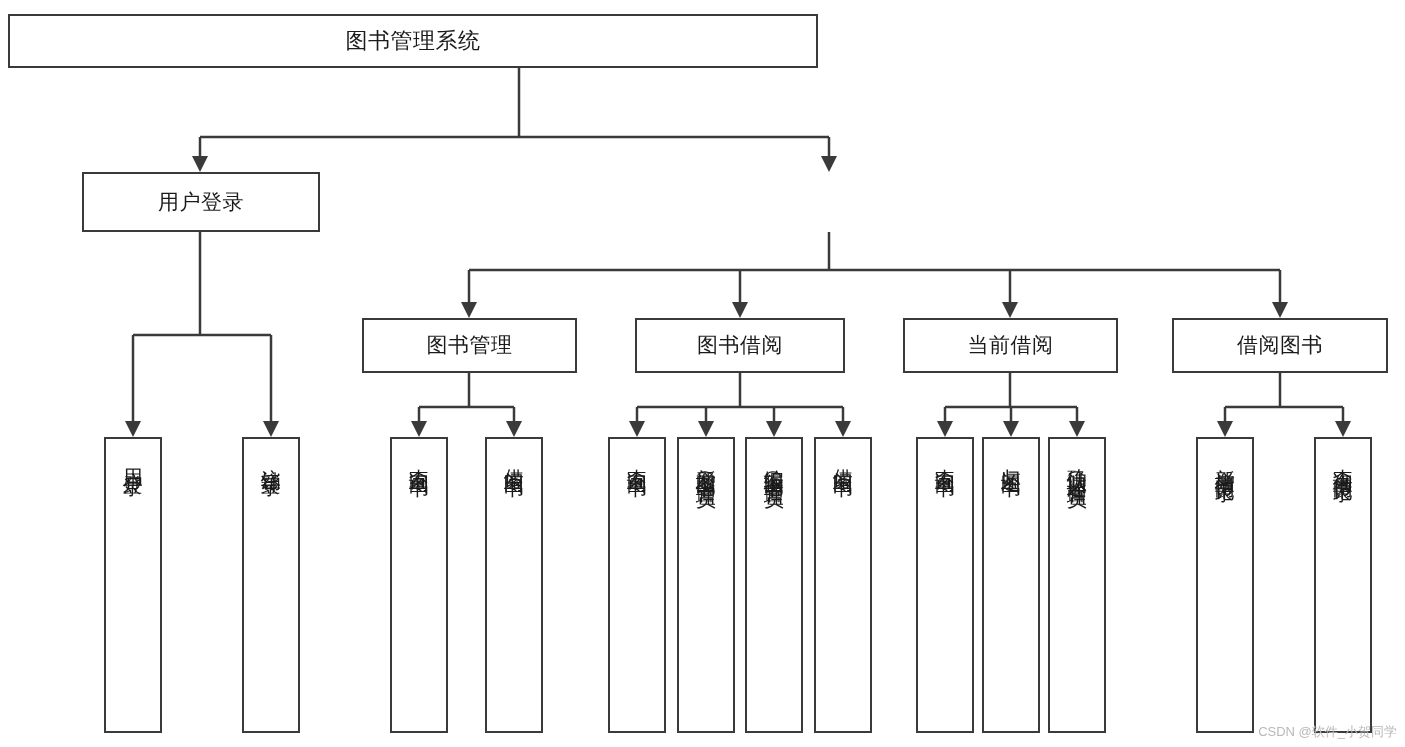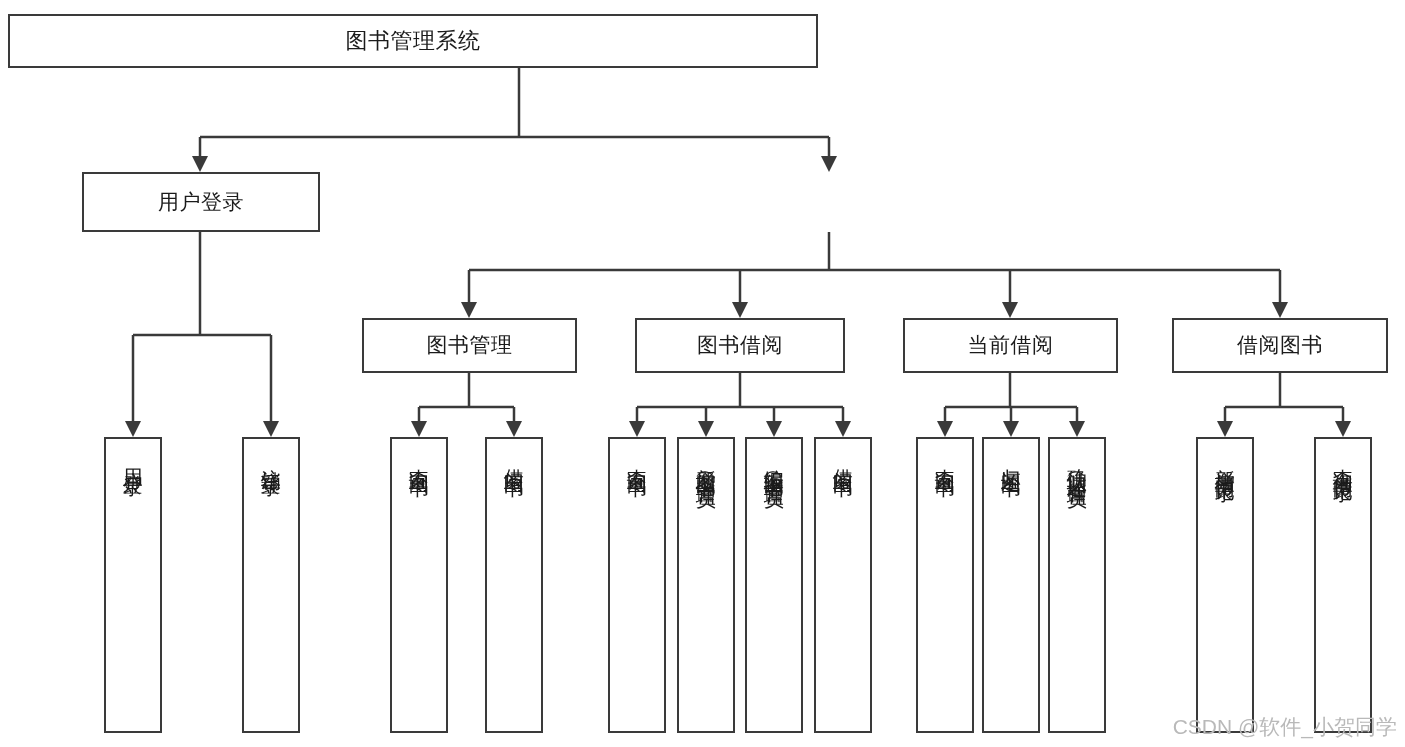--- a/index.html
+++ b/index.html
@@ -71,21 +71,21 @@
     stroke-width: 2.5;
     fill: none;
   }
   svg#connectors polygon {
     fill: #3a3a3a;
   }
   #watermark {
     position: absolute;
     right: 8px;
     bottom: 6px;
-    font-size: 21px;
+    font-size: 13px;
     color: #b9b9b9;
     z-index: 5;
     white-space: nowrap;
     font-family: "Liberation Sans", "DejaVu Sans", sans-serif;
   }
 </style>
 </head>
 <body>
 
 <div id="diagram-canvas">

